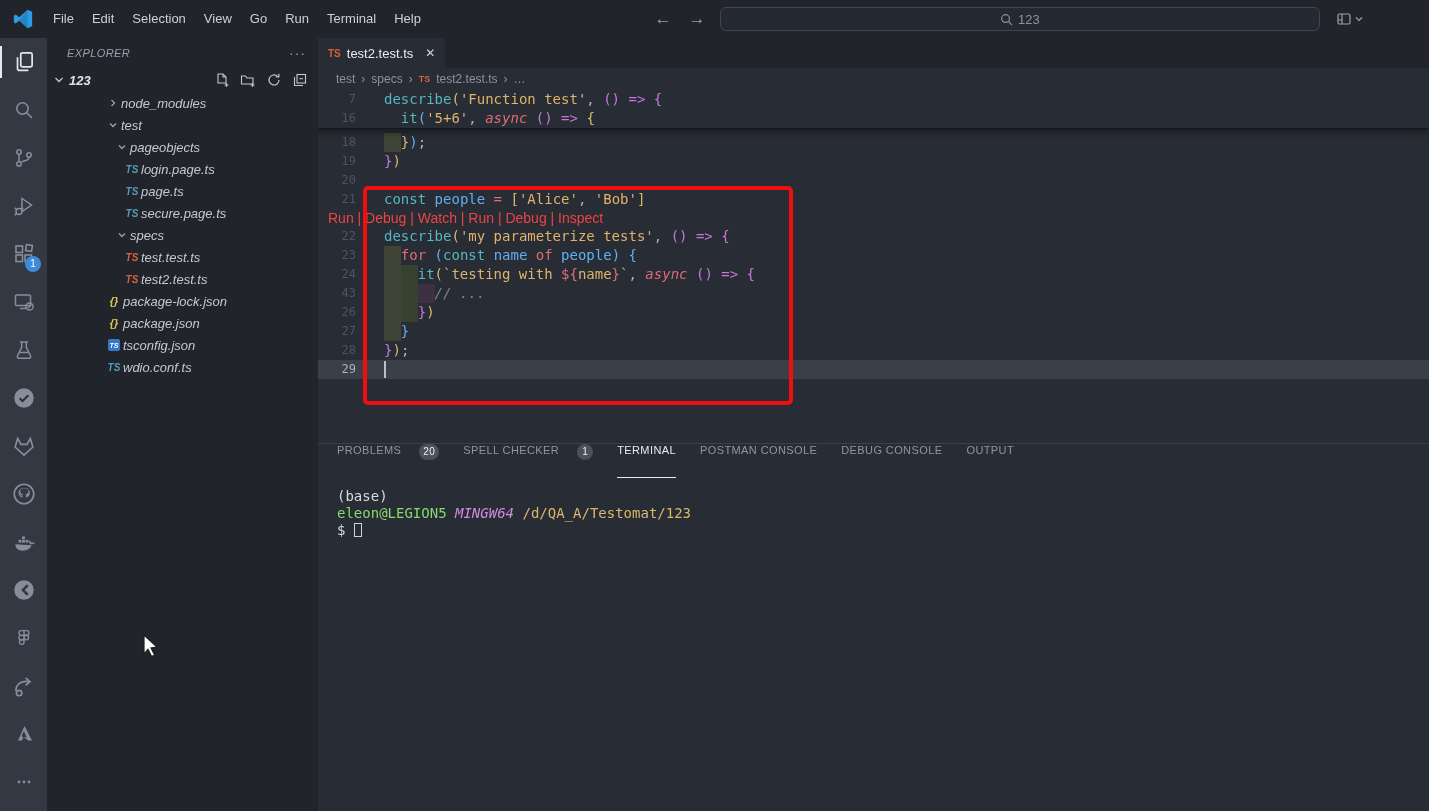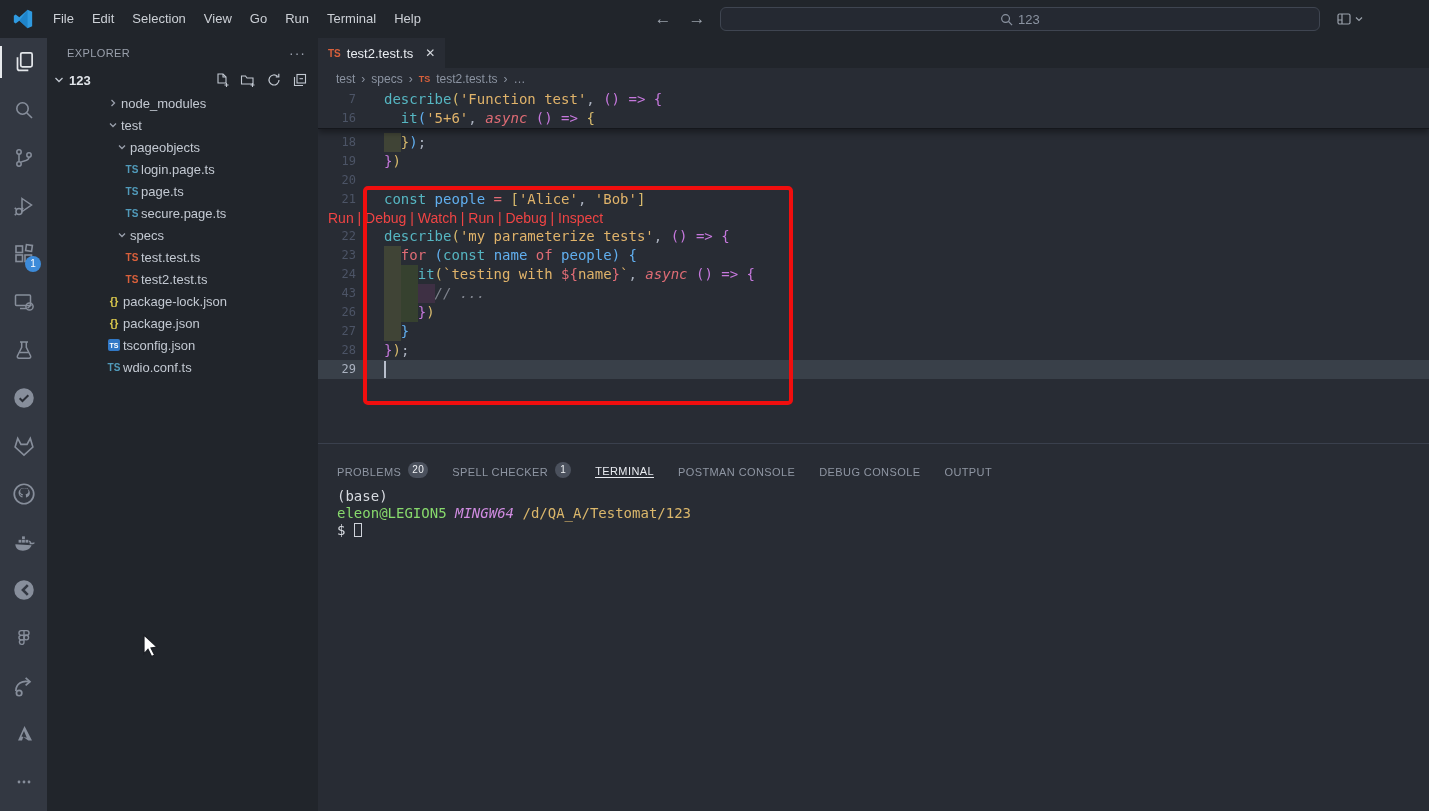--- a/index.html
+++ b/index.html
@@ -27,21 +27,21 @@
     align-items:center; justify-content:center; color:#878e9b; }
   .act-item.active { color:#e3e6ea; }
   .act-item.active::before { content:""; position:absolute; left:0; top:8px;
     width:2px; height:32px; background:#e7e9ec; }
   .act-badge { position:absolute; right:6px; bottom:6px; min-width:16px; height:16px;
     border-radius:8px; background:#3d8bd9; color:#fff; font-size:10px; line-height:16px;
     text-align:center; padding:0 4px; }
 
   
   .sidebar { position:absolute; left:47px; top:38px; width:271px; height:773px;
-    background:#21252b; z-index:3; color:#b6bdc7; }
+    background:#21252b; z-index:3; color:#b6bdc7;font-style:italic; }
   .sb-header { height:30px; display:flex; align-items:center; padding:0 12px 0 20px; }
   .sb-title { font-size:11px; color:#9aa0ac; letter-spacing:.4px; flex:1; }
   .sb-more { color:#9aa0ac; font-size:14px; letter-spacing:1px; }
   .sb-root { height:24px; display:flex; align-items:center; padding-left:4px; }
   .sb-root-label { font-size:13px; font-weight:bold; color:#dfe3e8; margin-left:2px; flex:1; }
   .sb-actions { display:flex; gap:10px; margin-right:10px; color:#c2c8d1; }
   .tree { }
   .tree-row { height:22px; display:flex; align-items:center; font-size:13px; color:#c3c9d2; }
   .tree-row .chev { width:16px; display:flex; justify-content:center; color:#9aa0ac; }
   .ficon { width:18px; font-weight:bold; font-size:10px; display:flex; justify-content:center; }
@@ -81,21 +81,21 @@
   .tok-t{color:#56b6c2;} .tok-k{color:#e06c75;} .tok-ki{color:#e06c75;font-style:italic;}
   .tok-v{color:#61afef;} .tok-s{color:#e0b36a;} .tok-by{color:#d7ba6d;}
   .tok-bp{color:#c678dd;} .tok-bb{color:#61afef;} .tok-p{color:#abb2bf;}
   .tok-ar{color:#c678dd;} .tok-c{color:#7f848e;font-style:italic;} .tok-te{color:#e06c75;}
   .tok-w{color:#d7dae0;}
 
   
   .panel { position:absolute; left:0; top:405px; width:1111px; height:368px;
     background:#282c34; border-top:1px solid #3a404d; }
   .panel-tabs { height:34px; display:flex; align-items:center; padding-left:19px; gap:24px; }
-  .ptab { display:flex; align-items:flex-end; gap:7px; font-size:11px; color:#8f96a3;
+  .ptab { display:flex; align-items:flex-start; gap:18px; font-size:11px; color:#8f96a3;
     letter-spacing:.4px; height:34px; }
   .ptab.active { color:#e8ebf0; border-bottom:1px solid #e8ebf0; }
   .pbadge { background:#4b515d; color:#f0f2f5; font-size:10px; min-width:16px; height:16px;
     border-radius:9px; line-height:16px; text-align:center; padding:0 4px; }
   .term { padding:10px 0 0 19px; font-family:"DejaVu Sans Mono", monospace; font-size:14px;
     line-height:17px; }
   .tw{color:#d7dae0;text-align:center;} .tg{color:#87d96c;margin-top:19px;} .tm{color:#cf8be0;font-style:italic;} .ty{color:#dbb76b;}
   .tcursor { display:inline-block; width:8px; height:14px; border:1px solid #cfd3da;
     vertical-align:-2px; }
 

